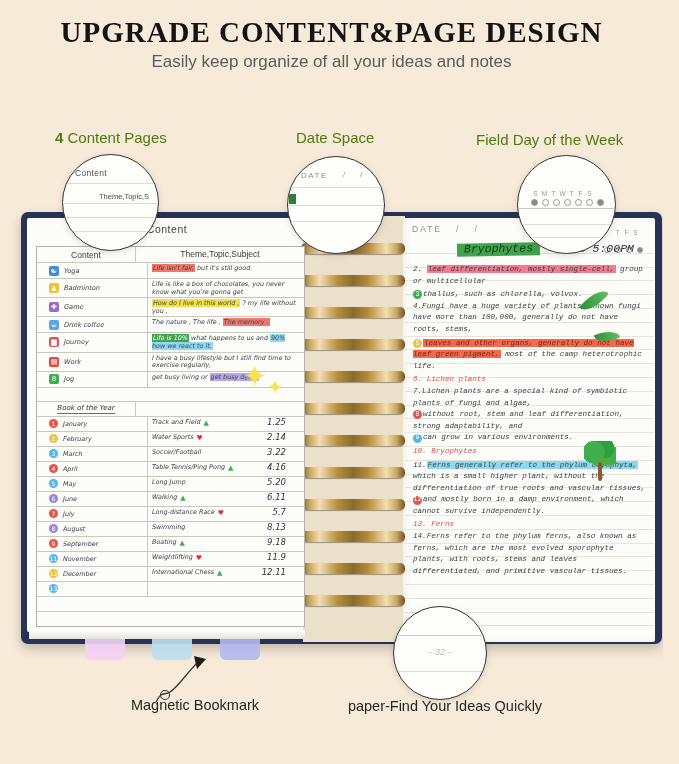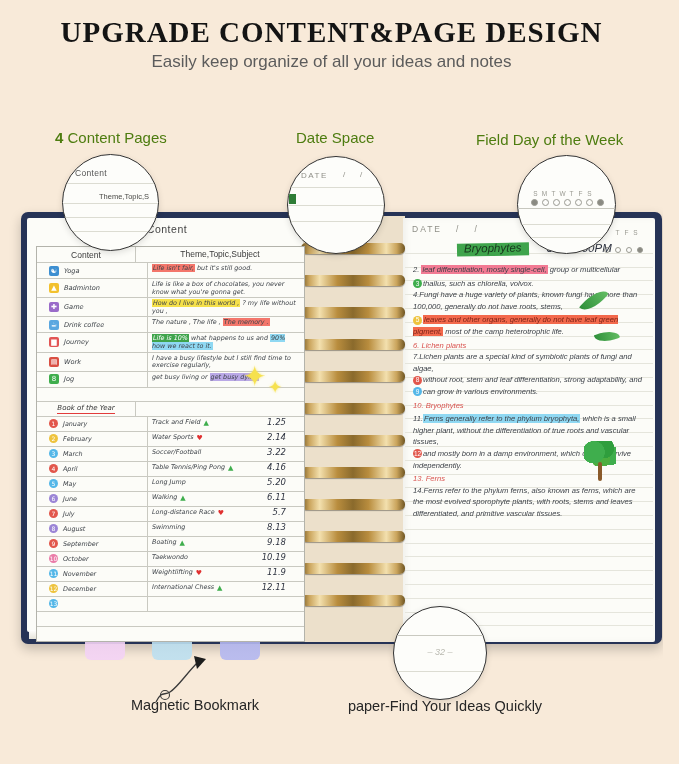--- a/index.html
+++ b/index.html
@@ -94,21 +94,21 @@
   #sp2{left:268px;top:377px;font-size:17px;}
 
   
   .rp-rules{position:absolute;left:405px;top:240px;width:248px;height:386px;z-index:3;
     background:repeating-linear-gradient(to bottom,transparent 0,transparent 12.8px,#e5e5dc 12.8px,#e5e5dc 13.8px);}
   .rp-date{position:absolute;left:412px;top:224px;font-size:8.5px;letter-spacing:2px;color:#8f8f87;z-index:4;}
   .rp-week{position:absolute;left:601px;top:221px;z-index:4;text-align:left;}
   #rp-week-letters{margin-left:12px;white-space:nowrap;}
   #rp-week-dots{white-space:nowrap;margin-top:1px;}
   #notes{position:absolute;left:413px;top:243px;width:234px;z-index:4;
-         font-family:Liberation Sans, sans-serif;font-style:italic;font-size:7.6px;
+         font-family:Liberation Mono, monospace;font-style:italic;font-size:7.6px;
          line-height:11.6px;color:#3a3f46;}
   .note-title-row{display:flex;align-items:baseline;margin-bottom:5px;height:16px;}
   .bryo{background:#3fa44c;color:#17361c;padding:0 7px 1px;font-size:11.5px;margin-left:44px;
         transform:rotate(-1deg);}
   .note-dt{font-size:11.5px;color:#2e3340;margin-left:18px;}
   .note-line{margin:0;}
   .note-line.gap{margin-top:2px;}
   .nbadge{display:inline-flex;width:9px;height:9px;border-radius:50%;color:#fff;font-size:6.5px;
           font-style:normal;align-items:center;justify-content:center;vertical-align:0px;margin-right:1px;}
   .red-text{color:#d9534f;}
@@ -323,30 +323,20 @@
           <span class="month-name">September</span>
         </div>
         <div class="t-c2">
           <span class="m-act">Boating</span>
           <span class="marker" style="color: rgb(63, 174, 77);">▲</span>
           <span class="m-page">9.18</span>
         </div>
       </div>
       <div class="t-row t-month">
         <div class="t-c1">
-          <span class="mbadge" style="background: rgb(234, 124, 168);">10</span>
-          <span class="month-name">October</span>
-        </div>
-        <div class="t-c2">
-          <span class="m-act">Taekwondo</span>
-          <span class="m-page">10.19</span>
-        </div>
-      </div>
-      <div class="t-row t-month">
-        <div class="t-c1">
           <span class="mbadge" style="background: rgb(84, 183, 232);">11</span>
           <span class="month-name">November</span>
         </div>
         <div class="t-c2">
           <span class="m-act">Weightlifting</span>
           <span class="marker" style="color: rgb(224, 48, 48);">♥</span>
           <span class="m-page">11.9</span>
         </div>
       </div>
       <div class="t-row t-month">

